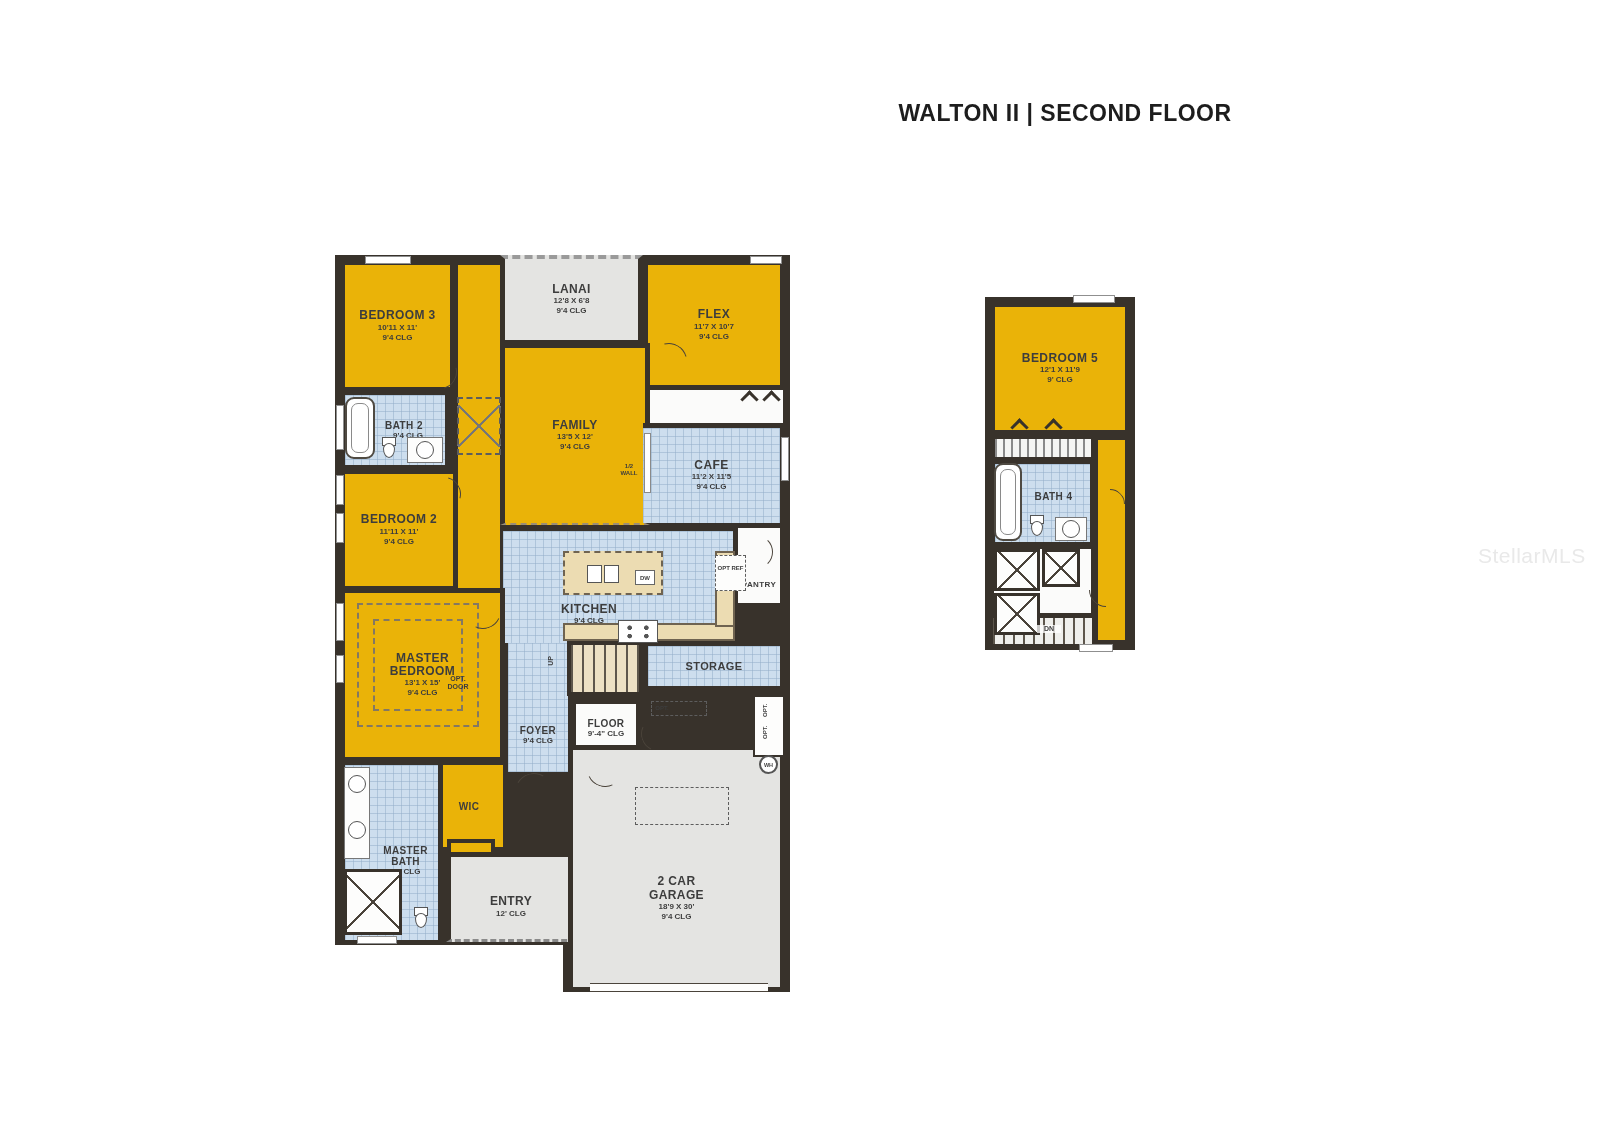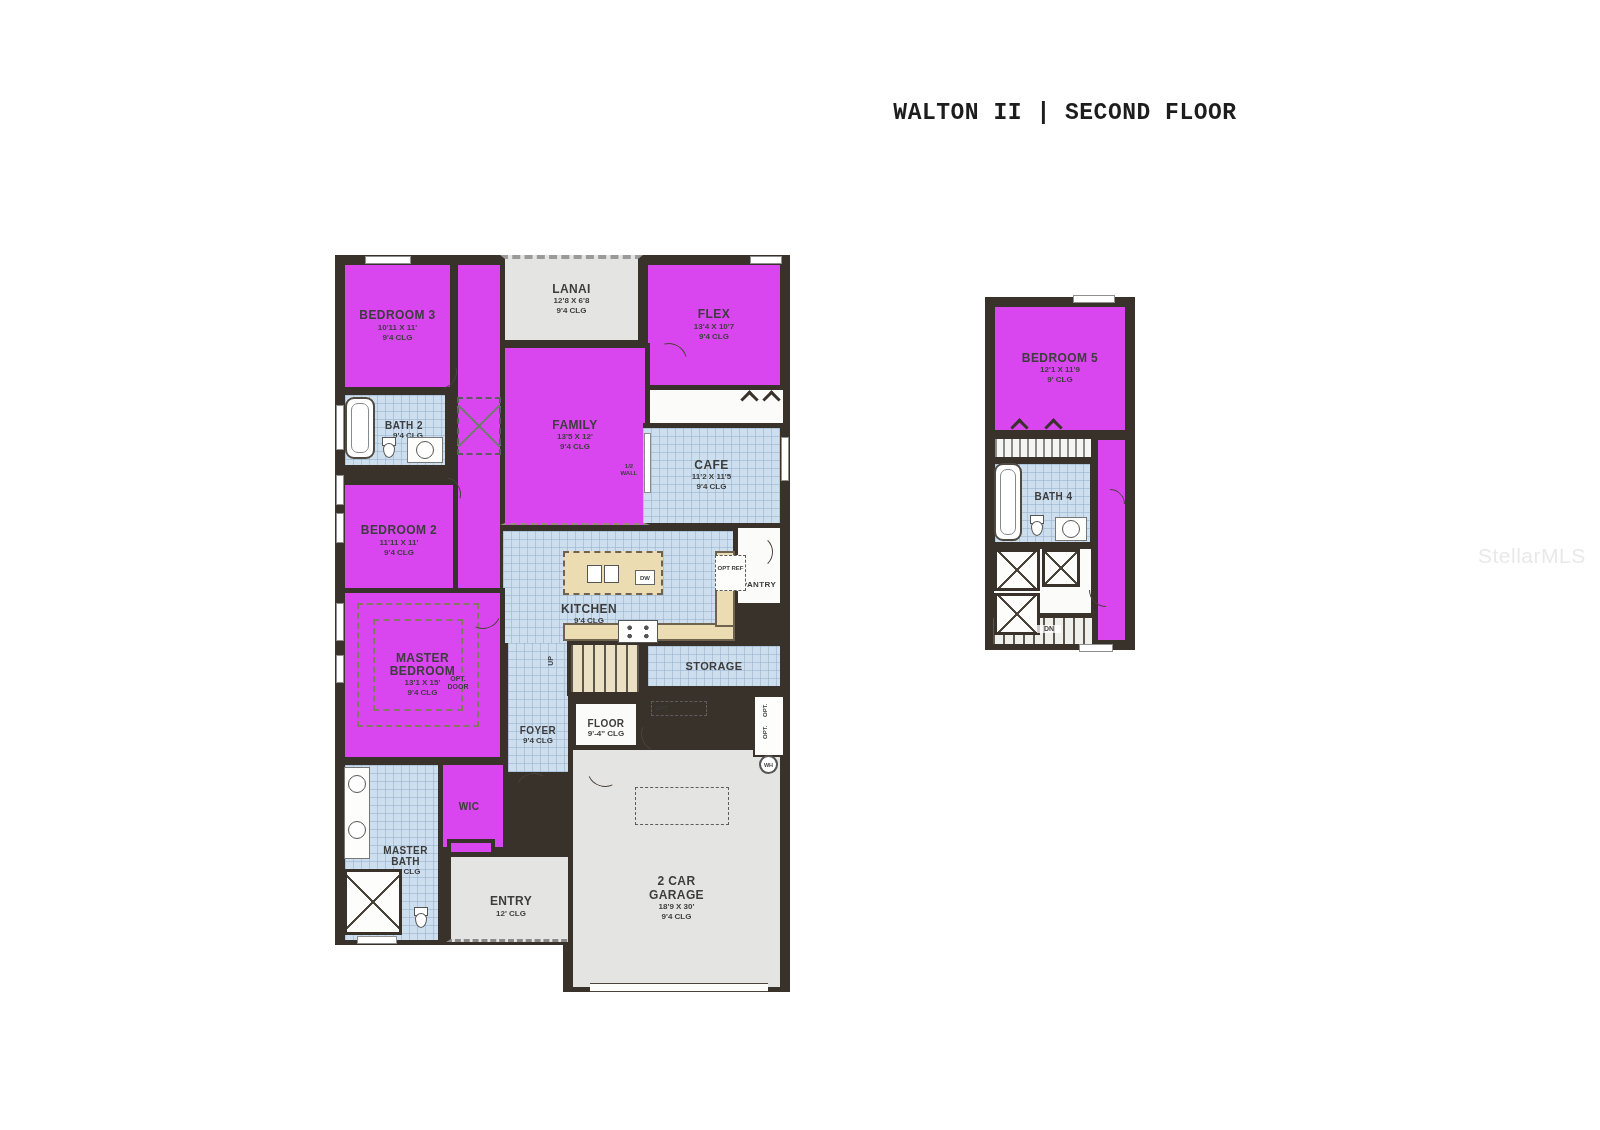--- a/index.html
+++ b/index.html
@@ -13,21 +13,21 @@
                 font-size:30px; font-weight:bold; font-style:italic; color:#242424;
                 letter-spacing:0px; z-index:50; }
   .watermark { position:absolute; top:544px; left:1478px; font-size:21px; color:#e9e9e9;
                letter-spacing:0.5px; z-index:5; }
 
   .plan { position:absolute; z-index:10; }
   .base { position:absolute; background:#38322b; z-index:1; }
 
   .room { position:absolute; border:5px solid #38322b; z-index:10; display:flex; flex-direction:column;
           align-items:center; justify-content:center; text-align:center; }
-  .tan   { background:#d946ef; }
+  .tan   { background:#eab308; }
   .gray  { background:#e4e4e2; }
   .white { background:#fbfbfa; }
   .tile  { background-color:#cddeee;
            background-image: linear-gradient(rgba(150,176,203,.55) 1px, transparent 1px),
                              linear-gradient(90deg, rgba(150,176,203,.55) 1px, transparent 1px);
            background-size:8px 8px; }
 
   .rname { font-size:12px; font-weight:bold; color:#3d3d3d; letter-spacing:0.4px; line-height:1.1; z-index:40; }
   .rdim  { font-size:8px;  font-weight:bold; color:#3d3d3d; line-height:1.25; z-index:40; }
   .narrow { max-width:86px; }
@@ -80,21 +80,21 @@
   .halfwall { position:absolute; background:#fff; border:1px solid #8a8a8a; z-index:28; }
   .hatch { position:absolute; z-index:22;
            background:repeating-linear-gradient(90deg, #8a8a8a 0 2px, #f5f5f3 2px, #f5f5f3 8px); }
   .doorleaf { position:absolute; background:#fdfdfc; border:1.5px solid #4a433a; z-index:25; }
 </style>
 </head>
 <body>
 
 <div id="canvas">
 
-  <div class="floor-title" style="left:815px; width:500px;font-family:Liberation Mono, monospace;">WALTON II | SECOND FLOOR</div>
+  <div class="floor-title" style="left:815px; width:500px;">WALTON II | SECOND FLOOR</div>
 
   <div class="watermark">StellarMLS</div>
 
   <div class="plan" style="left:335px; top:255px; width:455px; height:740px;">
 
     <div class="base" style="left:0;   top:0;   width:130px; height:690px;"></div>
     <div class="base" style="left:118px;top:0;  width:200px; height:625px;"></div>
     <div class="base" style="left:305px;top:0;  width:150px; height:518px;"></div>
     <div class="base" style="left:228px;top:485px;width:227px;height:252px;"></div>
     <div class="base" style="left:106px;top:592px;width:140px;height:98px;"></div>
@@ -110,36 +110,36 @@
     <div class="room tan" style="left:118px; top:5px; width:52px; height:335px;"></div>
 
     <div class="room gray" style="left:165px; top:0; width:143px; height:90px; border-top:4px dashed #9a9a9a;">
       <div class="rname">LANAI</div>
       <div class="rdim">12'8 X 6'8</div>
       <div class="rdim">9'4 CLG</div>
     </div>
 
     <div class="room tan" style="left:308px; top:5px; width:142px; height:130px;">
       <div class="rname">FLEX</div>
-      <div class="rdim">13'4 X 10'7</div>
+      <div class="rdim">11'7 X 10'7</div>
       <div class="rdim">9'4 CLG</div>
     </div>
 
     <div class="room tan" style="left:165px; top:88px; width:150px; height:182px; border-bottom:2px dashed #9a8d76;">
       <div class="rname">FAMILY</div>
       <div class="rdim">13'5 X 12'</div>
       <div class="rdim">9'4 CLG</div>
     </div>
 
     <div class="room tile" style="left:5px; top:135px; width:110px; height:80px;">
       <div class="rname" style="font-size:10px; margin-left:18px;text-align:right;">BATH 2</div>
       <div class="rdim" style="margin-left:26px;">9'4 CLG</div>
     </div>
 
-    <div class="room tan" style="left:5px; top:225px; width:118px; height:122px;">
+    <div class="room tan" style="left:5px; top:214px; width:118px; height:122px;">
       <div class="rname">BEDROOM 2</div>
       <div class="rdim">11'11 X 11'</div>
       <div class="rdim">9'4 CLG</div>
     </div>
 
     <div class="room tile" style="left:308px; top:168px; width:142px; height:100px; border-bottom:none; border-left:none;">
       <div class="rname">CAFE</div>
       <div class="rdim">11'2 X 11'5</div>
       <div class="rdim">9'4 CLG</div>
     </div>

